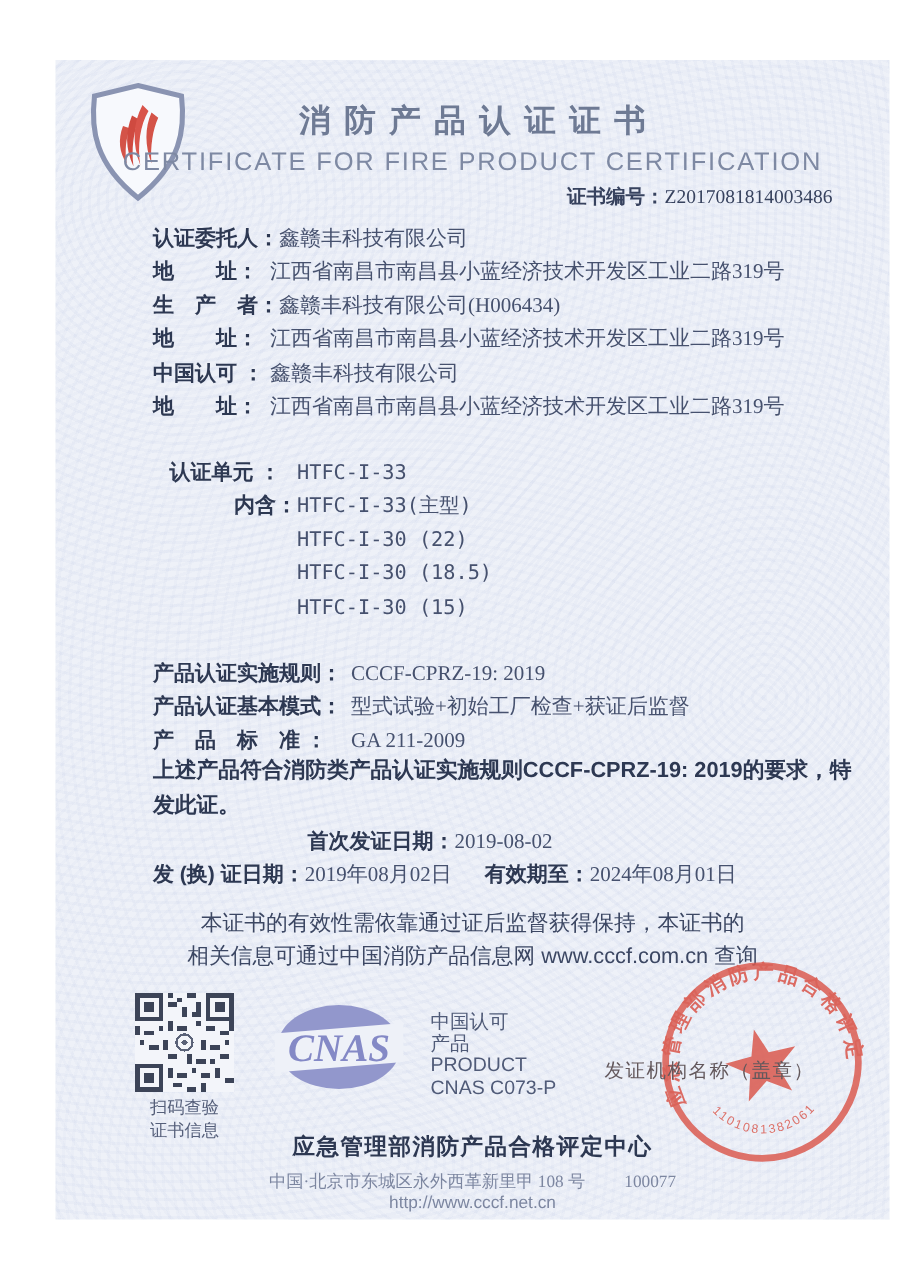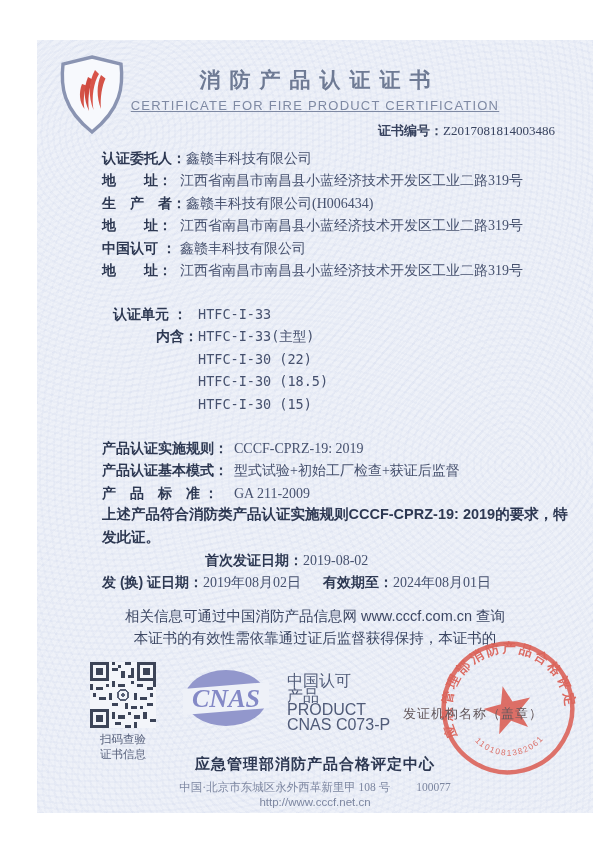--- a/index.html
+++ b/index.html
@@ -21,21 +21,21 @@
   .abs{position:absolute;}
   
   .shield{left:18px;top:14px;width:74px;height:82px;}
   .title{
     left:0;right:0;top:26px;text-align:center;
     font-size:21px;letter-spacing:9px;color:#6e7a94;font-weight:600;
     text-indent:9px;
   }
   .subtitle{
     left:0;right:0;top:58px;text-align:center;
-    font-size:13px;letter-spacing:1.2px;color:#7e89a3;text-decoration:underline;
+    font-size:17px;letter-spacing:1.2px;color:#7e89a3;
   }
   .certno{
     right:38px;top:82px;font-size:13px;color:#37425e;
     font-family:"Liberation Serif","DejaVu Serif",serif;
   }
   .certno .lblb{font-weight:bold;}
   
   .rows{left:65px;width:470px;}
   .grpA{top:107px;}
   .grpB{top:263px;}
@@ -62,21 +62,21 @@
   .reissue{left:65px;top:532px;font-size:14px;line-height:20px;white-space:nowrap;}
   .reissue .gap{display:inline-block;width:22px;}
   .notice{
     left:0;right:0;top:565px;text-align:center;font-size:14.5px;
     color:#3c4763;line-height:22px;
   }
   
   .qr{left:53px;top:622px;width:66px;height:66px;}
   .qr-caption{left:38px;top:692px;width:96px;text-align:center;font-size:11.5px;line-height:15px;color:#555f7a;}
   .cnas-logo{left:146px;top:627px;width:86px;height:62px;}
-  .cnas-lines{left:250px;top:634px;font-size:16px;line-height:14.5px;color:#505b78;}
+  .cnas-lines{left:250px;top:634px;font-size:13px;line-height:14.5px;color:#505b78;}
   .seal{left:398px;top:595px;width:146px;height:146px;opacity:.92;}
   .seal-overlay{
     left:366px;top:665px;width:186px;font-size:13px;letter-spacing:1px;
     color:#63585c;white-space:nowrap;font-weight:500;
   }
   .issuer{
     left:0;right:0;top:715px;text-align:center;font-size:15px;font-weight:bold;
     color:#2d3852;letter-spacing:1px;
   }
   .footer1{left:0;right:0;top:740px;text-align:center;font-size:11.5px;color:#7c86a0;
@@ -125,22 +125,22 @@
     <div class="row"><span class="lbl">产　品　标　准 ：</span><span class="val">GA 211-2009</span></div>
   </div>
 
   <div class="abs statement">上述产品符合消防类产品认证实施规则CCCF-CPRZ-19: 2019的要求，特发此证。</div>
 
   <div class="abs firstissue"><span class="lbl">首次发证日期：</span><span class="val">2019-08-02</span></div>
 
   <div class="abs reissue"><span class="lbl">发 (换) 证日期：</span><span class="val">2019年08月02日</span><span class="gap"></span><span class="lbl">有效期至：</span><span class="val">2024年08月01日</span></div>
 
   <div class="abs notice">
+    <div>本证书的有效性需依靠通过证后监督获得保持，本证书的</div>
     <div>相关信息可通过中国消防产品信息网 www.cccf.com.cn 查询</div>
-    <div>本证书的有效性需依靠通过证后监督获得保持，本证书的</div>
   </div>
 
   <svg class="abs qr" viewBox="0 0 42 42" shape-rendering="crispEdges">
     <rect x="0" y="0" width="42" height="42" fill="#f3f5fa"></rect>
     <g fill="#3c4458">
       <rect x="0" y="0" width="12" height="12"></rect>
         <rect x="30" y="0" width="12" height="12"></rect>
         <rect x="0" y="30" width="12" height="12"></rect>
     </g>
     <g fill="#f3f5fa">

